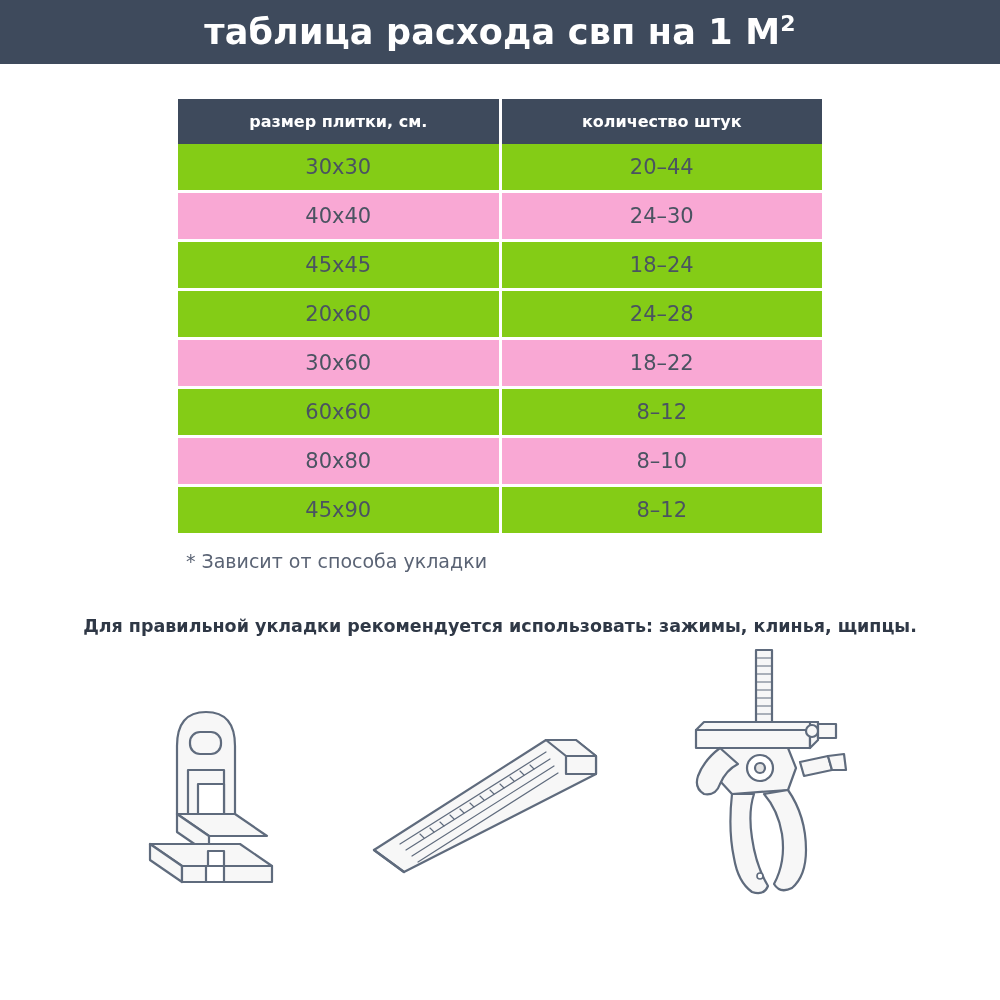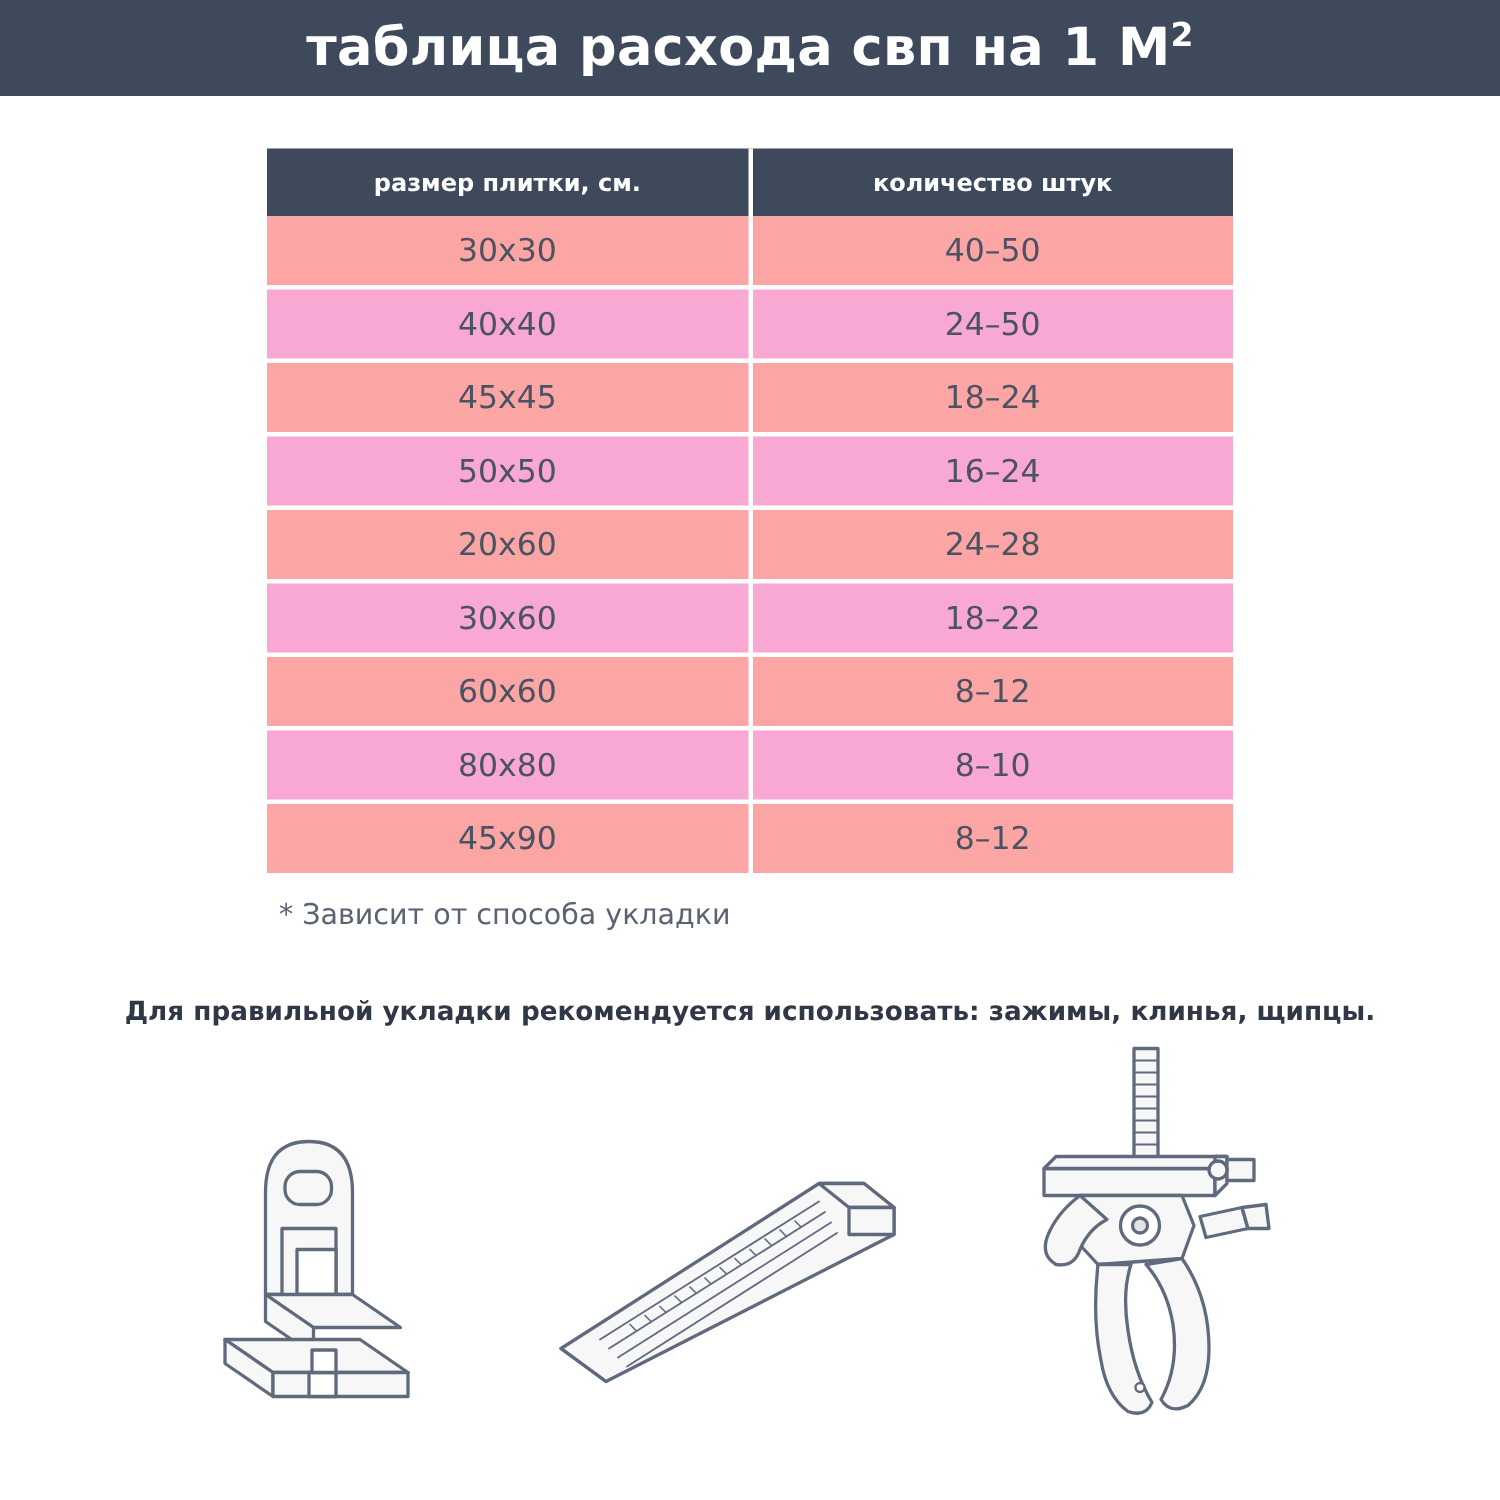--- a/index.html
+++ b/index.html
@@ -72,21 +72,21 @@
     color: #4a5361;
     text-align: center;
     padding: 11px 0;
     border-right: 3px solid #ffffff;
     border-bottom: 3px solid #ffffff;
   }
   table.consumption td:last-child {
     border-right: none;
   }
   table.consumption tr.odd td {
-    background: #fca5a5;
+    background: #84cc16;
   }
   table.consumption tr.even td {
     background: #f9a8d4;
   }
 
   .note-1 {
     margin: 14px 0 0 4px;
     font-size: 19px;
     color: #5a6374;
     padding-left: 4px;
@@ -129,33 +129,29 @@
     <table class="consumption">
       <thead>
         <tr>
           <th>размер плитки, см.</th>
           <th>количество штук</th>
         </tr>
       </thead>
       <tbody>
         <tr class="odd">
           <td>30х30</td>
-          <td>40–50</td>
+          <td>20–44</td>
         </tr>
         <tr class="even">
           <td>40х40</td>
-          <td>24–50</td>
+          <td>24–30</td>
         </tr>
         <tr class="odd">
           <td>45х45</td>
           <td>18–24</td>
-        </tr>
-        <tr class="even">
-          <td>50х50</td>
-          <td>16–24</td>
         </tr>
         <tr class="odd">
           <td>20х60</td>
           <td>24–28</td>
         </tr>
         <tr class="even">
           <td>30х60</td>
           <td>18–22</td>
         </tr>
         <tr class="odd">

